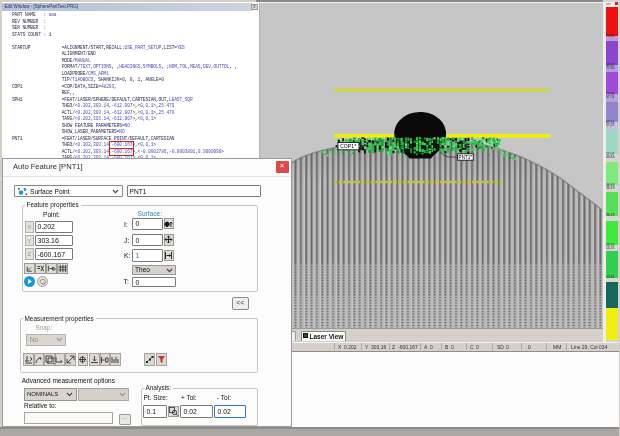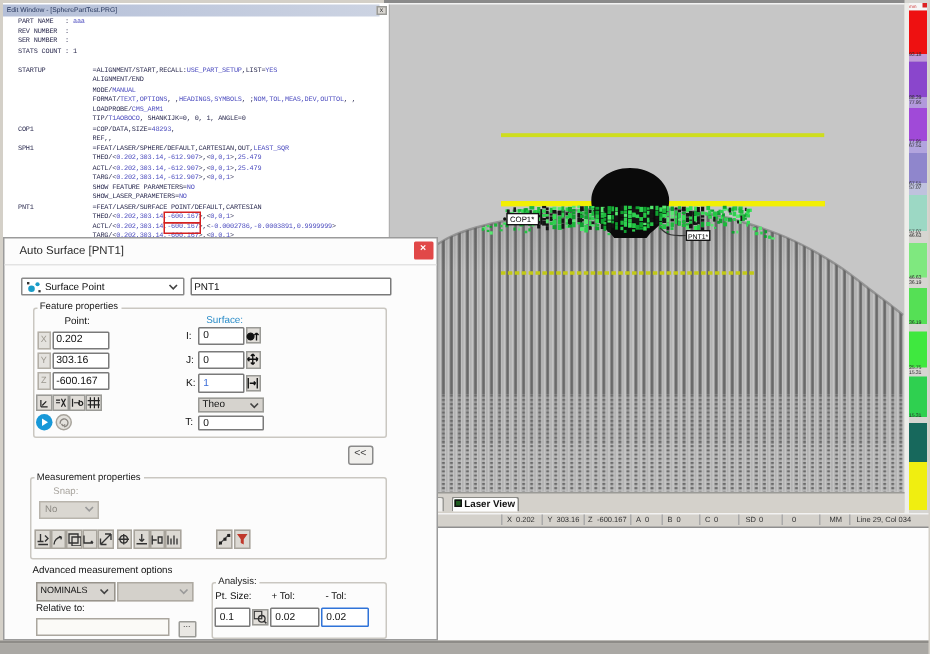--- a/index.html
+++ b/index.html
@@ -479,21 +479,21 @@
     <div style="position:absolute;left:441px;top:343px;width:1px;height:7px;background:#aaa"></div>
     <div style="position:absolute;left:466px;top:343px;width:1px;height:7px;background:#aaa"></div>
     <div style="position:absolute;left:492px;top:343px;width:1px;height:7px;background:#aaa"></div>
     <div style="position:absolute;left:521px;top:343px;width:1px;height:7px;background:#aaa"></div>
     <div style="position:absolute;left:546px;top:343px;width:1px;height:7px;background:#aaa"></div>
     <div style="position:absolute;left:566px;top:343px;width:1px;height:7px;background:#aaa"></div>
 <div style="position:absolute;left:259px;top:350.5px;width:361px;height:1.5px;background:#8f8f8f"></div>
 
 <div style="position:absolute;left:259px;top:352px;width:361px;height:75px;background:#fdfdfd"></div>
 <div style="position:absolute;left:2px;top:158px;width:290px;height:269px;background:#fcfcfc;border:1px solid #9b9b9b;box-sizing:border-box"></div>
-    <div style="position:absolute;left:13px;top:161.5px;font-size:7.6px;color:#2b2b2b;font-weight:normal;font-family:'Liberation Sans',sans-serif;white-space:nowrap;">Auto Surface [PNT1]</div>
+    <div style="position:absolute;left:13px;top:161.5px;font-size:7.6px;color:#2b2b2b;font-weight:normal;font-family:'Liberation Sans',sans-serif;white-space:nowrap;">Auto Feature [PNT1]</div>
     <div style="position:absolute;left:275.5px;top:160.5px;width:13px;height:12.5px;background:#e14848;border-radius:1px">
       <div style="color:#fff;font-size:7px;font-weight:bold;text-align:center;margin-top:1.5px;font-family:'Liberation Sans',sans-serif">×</div>
     </div>
     <div style="position:absolute;left:3px;top:175.5px;width:288px;height:1px;background:#e3e3e3"></div>
     <div style="position:absolute;left:13.5px;top:185px;width:109px;height:12px;border:1px solid #8a8a8a;background:#fff;border-radius:1px;box-sizing:border-box"></div>
     <svg style="position:absolute;left:16.5px;top:187px" width="11" height="9" viewBox="0 0 11 9">
       <circle cx="4" cy="5.5" r="2.2" fill="#1a9cc8"></circle>
       <circle cx="8" cy="2.5" r="1.4" fill="#1a9cc8"></circle>
       <rect x="1" y="1" width="1.6" height="1.6" fill="#333"></rect>
       <rect x="8.6" y="6.4" width="1.5" height="1.5" fill="#333"></rect>

